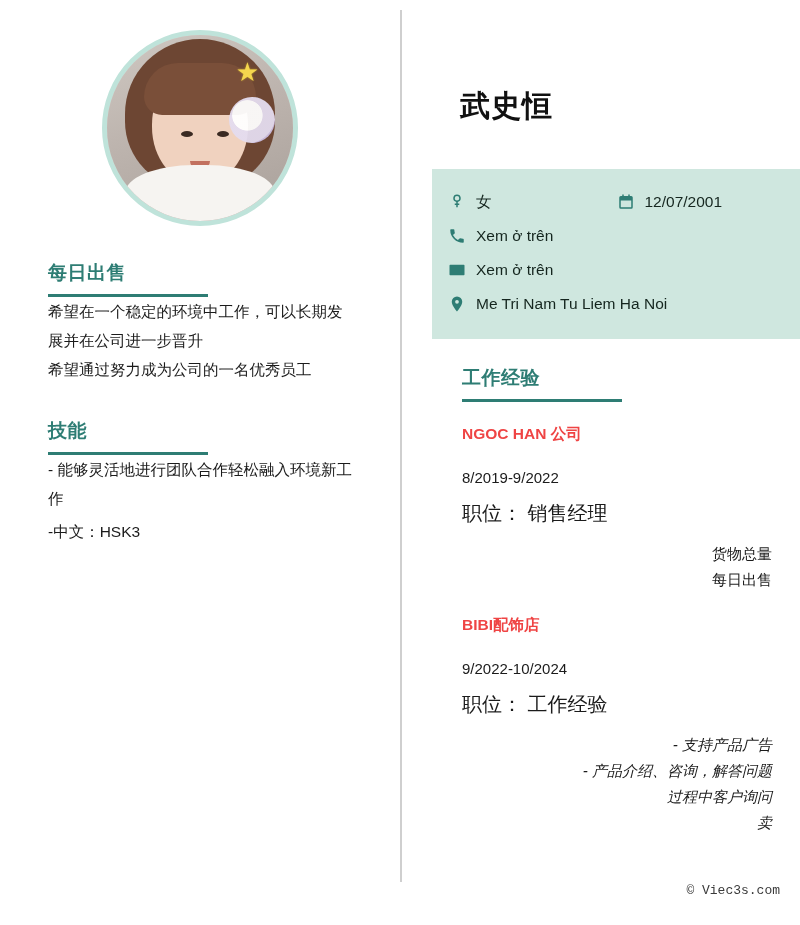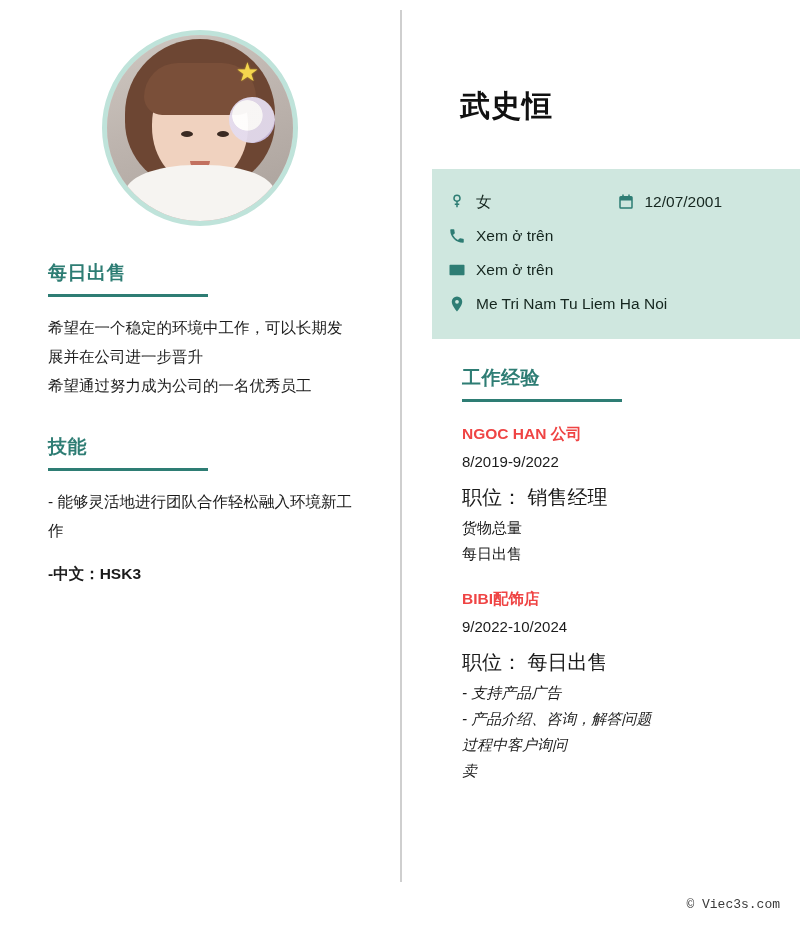--- a/index.html
+++ b/index.html
@@ -112,27 +112,26 @@
     font-weight: bold;
     letter-spacing: .5px;
   }
   .title-rule {
     width: 160px;
     height: 3px;
     background: #2e7d74;
     margin-top: 8px;
   }
   .body-text {
-    margin-top: 16px;
     font-size: 15.5px;
     line-height: 29px;
     color: #1b1b1b;
     white-space: pre-line;
   }
-  .body-text + .body-text { margin-top: 14px; font-weight: bold; }
+  .body-text + .body-text { margin-top: 4px; }
 
   
   #divider {
     position: absolute;
     left: 400px; top: 10px;
     width: 2px; height: 872px;
     background: #cfcfcf;
   }
 
   
@@ -188,42 +187,43 @@
   .ico svg { display: block; width: 18px; height: 18px; fill: #2e7d74; }
 
   #experience { margin-top: 26px; padding-left: 30px; }
   .exp-entry { margin-top: 22px; }
   .exp-company {
     font-size: 15.5px;
     font-weight: bold;
     color: #ef4444;
   }
   .exp-date {
-    margin-top: 8px;
+    margin-top: 24px;
     font-size: 15px;
     color: #1b1b1b;
   }
   .exp-role {
     margin-top: 14px;
     font-size: 20px;
     color: #1b1b1b;
   }
   .exp-desc {
-    margin-top: 4px;
+    margin-top: 14px;
     font-size: 15px;
     line-height: 26px;
     color: #1b1b1b;
     white-space: pre-line;
+    text-align: right;
   }
   .exp-desc.italic { font-style: italic; }
 
   #footer {
     position: absolute;
     right: 20px;
-    bottom: 13px;
+    bottom: 27px;
     font-size: 13px;
     color: #3a3a3a;
     font-family: "Liberation Mono", monospace;
   }
 </style>
 </head>
 <body>
 
 <div id="page">
 
@@ -324,21 +324,21 @@
         <div class="exp-company">NGOC HAN 公司</div>
         <div class="exp-date">8/2019-9/2022</div>
         <div class="exp-role">职位： 销售经理</div>
         <div class="exp-desc">货物总量
 每日出售</div>
       </div>
 
       <div class="exp-entry">
         <div class="exp-company">BIBI配饰店</div>
         <div class="exp-date">9/2022-10/2024</div>
-        <div class="exp-role">职位： 每日出售</div>
+        <div class="exp-role">职位： 工作经验</div>
         <div class="exp-desc italic">- 支持产品广告
 - 产品介绍、咨询，解答问题
 过程中客户询问
 卖</div>
       </div>
     </div>
   </div>
 
   <div id="footer">© Viec3s.com</div>
 </div>

